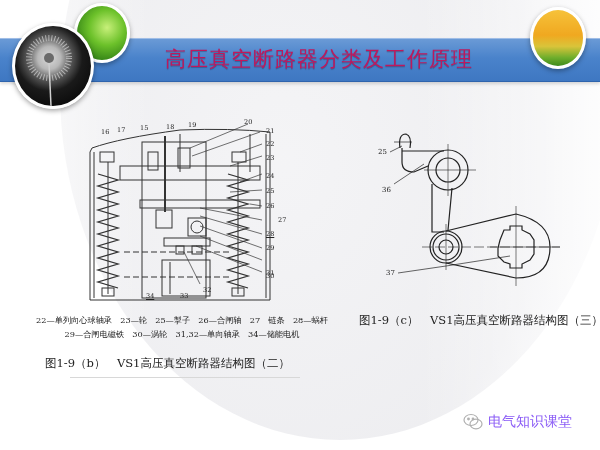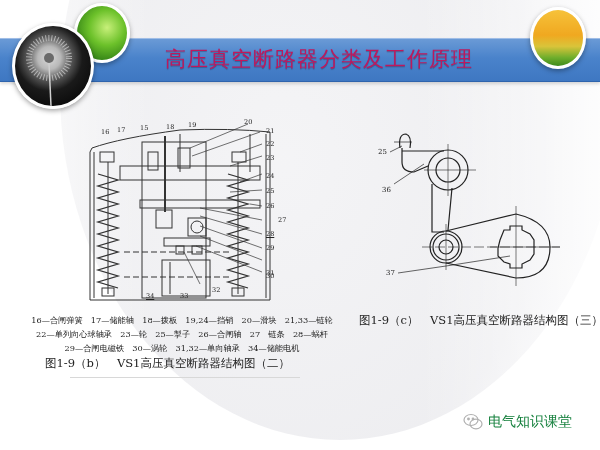--- a/index.html
+++ b/index.html
@@ -52,21 +52,21 @@
     position: absolute; left: 45px; top: 356px; font-size: 11.5px; color: #222;
     white-space: nowrap;
   }
   .caption-c {
     position: absolute; left: 359px; top: 313px; font-size: 11.5px; color: #222;
     white-space: nowrap;
   }
   .underline { position: absolute; left: 70px; top: 377px; width: 230px; height: 1px; background: #d8d8d8; }
   .watermark {
     position: absolute; left: 462px; top: 411px; height: 22px; display: flex; align-items: center;
-    color: #15803d; font-size: 14px; font-family: "DejaVu Sans", "Liberation Sans", sans-serif;
+    color: #8b5cf6; font-size: 14px; font-family: "DejaVu Sans", "Liberation Sans", sans-serif;
   }
   .wm-icon { width: 22px; height: 18px; margin-right: 4px; }
 </style>
 </head>
 <body>
 
 <div class="bg-arc"></div>
 <div class="bg-fade"></div>
 
 <div class="banner"></div>
@@ -148,28 +148,27 @@
     <span style="position:absolute;left:186px;top:28px;">22</span>
     <span style="position:absolute;left:186px;top:42px;">23</span>
     <span style="position:absolute;left:186px;top:60px;">24</span>
     <span style="position:absolute;left:186px;top:75px;">25</span>
     <span style="position:absolute;left:186px;top:90px;">26</span>
     <span style="position:absolute;left:186px;top:104px;padding-left:12px;">27</span>
     <span style="position:absolute;left:186px;top:118px;text-decoration:underline;">28</span>
     <span style="position:absolute;left:186px;top:132px;">29</span>
     <span style="position:absolute;left:186px;top:145px;margin-top:15px;">30</span>
     <span style="position:absolute;left:186px;top:157px;">31</span>
-    <span style="position:absolute;left:132px;top:174px;">32</span>
+    <span style="position:absolute;left:123px;top:174px;">32</span>
     <span style="position:absolute;left:100px;top:180px;">33</span>
     <span style="position:absolute;left:66px;top:180px;text-decoration:underline;">34</span>
   </div>
 </div>
 
 <div class="legend">
-  <div class="row">16—合闸弹簧　17—储能轴　18—拨板　19,24—挡销　20—滑块　21,33—链轮</div>
   <div class="row">22—单列向心球轴承　23—轮　25—掣子　26—合闸轴　27　链条　28—蜗杆</div>
   <div class="row">29—合闸电磁铁　30—涡轮　31,32—单向轴承　34—储能电机</div>
 </div>
 <div class="caption-b">图1-9（b）　VS1高压真空断路器结构图（二）</div>
 <div class="underline"></div>
 
 <div class="diagram" style="left:350px;top:110px;">
   <svg width="250" height="180" viewBox="0 0 250 180" fill="none" stroke="#222" stroke-width="1.2">
 
     <path d="M50 38 Q48 24 56 24 Q62 26 60 38"></path>

